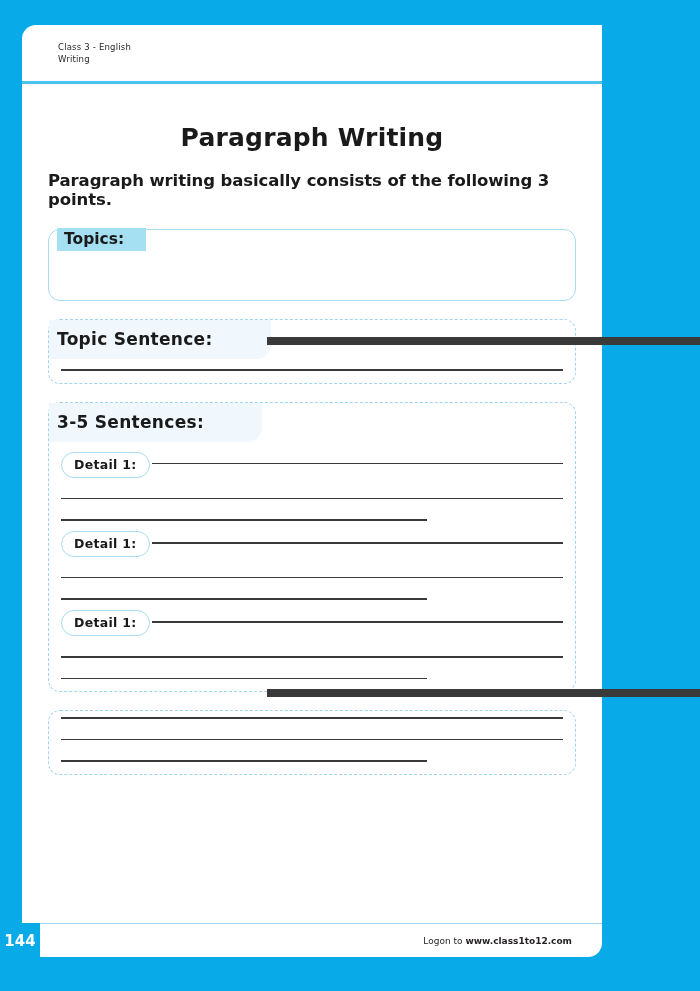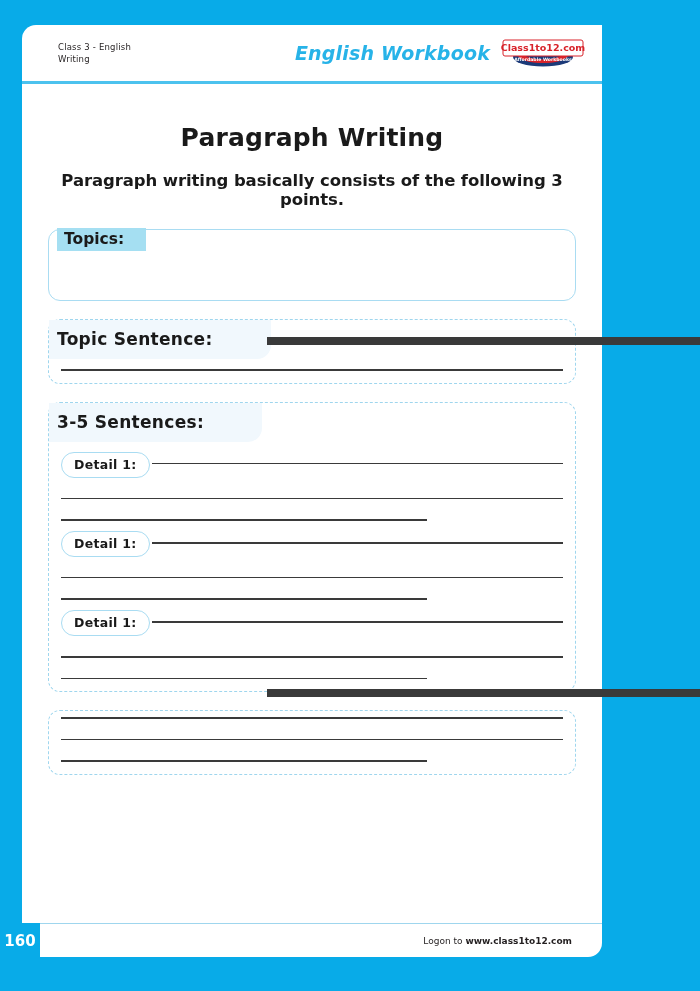--- a/index.html
+++ b/index.html
@@ -88,21 +88,21 @@
     text-align: center;
     font-size: 25px;
     font-weight: bold;
     color: #1a1a1a;
     margin-top: 39px;
     letter-spacing: .2px;
     font-family: "DejaVu Sans", "Liberation Sans", sans-serif;
   }
 
   .subtitle {
-    text-align: center;
+    text-align: left;
     font-size: 16.5px;
     font-weight: bold;
     color: #1a1a1a;
     margin-top: 19px;
     letter-spacing: -.1px;
     font-family: "DejaVu Sans", "Liberation Sans", sans-serif;
   }
 
   
   .topics-box {
@@ -239,34 +239,20 @@
 
 <div class="page">
   <div class="card">
 
     <div class="header">
       <div class="class-info">
         <div>Class 3 - English</div>
         <div>Writing</div>
       </div>
 
-      <div class="header-right">
-        <div class="wb-title">English Workbook</div>
-
-        <div class="logo">
-          <svg width="86" height="30" viewBox="0 0 86 30" xmlns="http://www.w3.org/2000/svg">
-            <ellipse cx="43" cy="19" rx="30" ry="9.5" fill="#1b3a78"></ellipse>
-            <ellipse cx="43" cy="17" rx="25" ry="8" fill="#d8232a"></ellipse>
-            <ellipse cx="43" cy="15.5" rx="19" ry="6" fill="#1b3a78"></ellipse>
-            <rect x="3" y="2" width="80" height="16" rx="2" fill="#ffffff" stroke="#d8232a" stroke-width="1"></rect>
-            <text x="43" y="13" font-family="DejaVu Sans, sans-serif" font-size="9.5" font-weight="bold" fill="#d8232a" text-anchor="middle">Class1to12.com</text>
-            <text x="43" y="23" font-family="DejaVu Sans, sans-serif" font-size="4.6" font-weight="bold" fill="#ffffff" text-anchor="middle">Affordable Workbooks</text>
-          </svg>
-        </div>
-      </div>
       <div class="header-divider"></div>
     </div>
 
     <div class="body">
 
       <div class="title">Paragraph Writing</div>
       <div class="subtitle">Paragraph writing basically consists of the following 3 points.</div>
 
       <div class="topics-box">
         <span class="topics-label">Topics:</span>
@@ -319,20 +305,20 @@
         <div class="rule line-full"></div>
         <div class="sp-20"></div>
         <div class="rule line-full"></div>
         <div class="sp-20"></div>
         <div class="rule line-shorter"></div>
       </div>
 
     </div>
 
     <div class="footer">
-      <div class="page-num">160</div>
+      <div class="page-num">144</div>
       <div class="logon">
         <span>Logon to </span><b>www.class1to12.com</b>
       </div>
     </div>
 
   </div>
 </div>
 
 </body></html>

